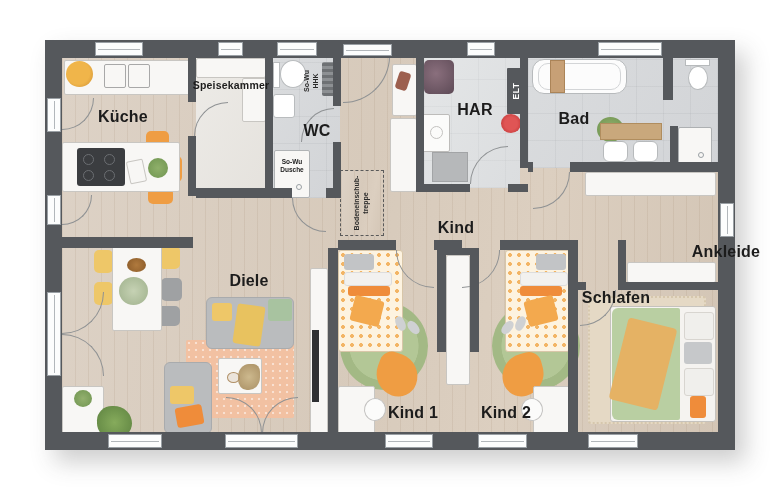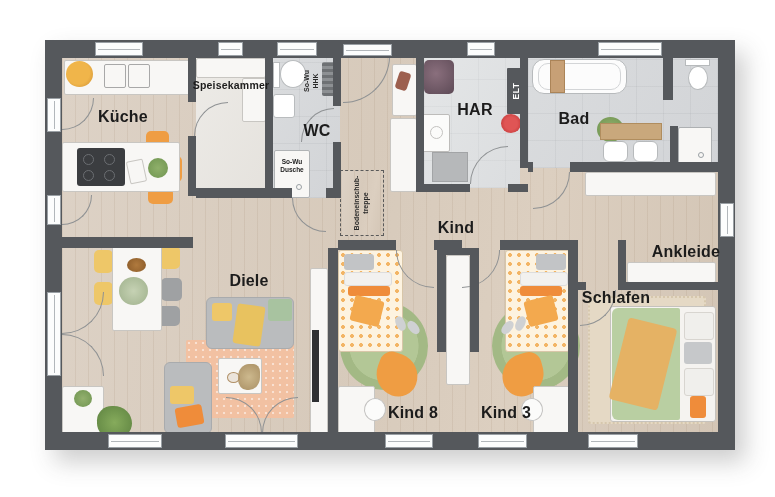--- a/index.html
+++ b/index.html
@@ -237,24 +237,24 @@
   <div class="arc arc-tr" style="left:226px;top:397px;width:36px;height:36px;"></div>
   <div class="arc arc-tl" style="left:262px;top:397px;width:36px;height:36px;"></div>
 
   <div class="lbl" style="left:123px;top:117px;">Küche</div>
   <div class="lbl lbl-sm" style="left:231px;top:85px;">Speisekammer</div>
   <div class="lbl" style="left:317px;top:131px;">WC</div>
   <div class="lbl" style="left:475px;top:110px;">HAR</div>
   <div class="lbl" style="left:574px;top:119px;">Bad</div>
   <div class="lbl" style="left:456px;top:228px;">Kind</div>
   <div class="lbl" style="left:249px;top:281px;">Diele</div>
-  <div class="lbl" style="left:413px;top:413px;">Kind 8</div>
-  <div class="lbl" style="left:506px;top:413px;">Kind 3</div>
+  <div class="lbl" style="left:413px;top:413px;">Kind 1</div>
+  <div class="lbl" style="left:506px;top:413px;">Kind 2</div>
   <div class="lbl" style="left:616px;top:298px;">Schlafen</div>
-  <div class="lbl" style="left:686px;top:252px;">Ankleide</div>
+  <div class="lbl" style="left:726px;top:252px;">Ankleide</div>
 
   <div class="vlbl" style="left:312px;top:81px;">
     <div>So-Wu</div>
     <div>HHK</div>
   </div>
   <div class="lbl lbl-tiny" style="left:292px;top:166px;">
     <div>So-Wu</div>
     <div>Dusche</div>
   </div>
   <div class="vlbl vlbl-elt" style="left:516px;top:91px;">ELT</div>

